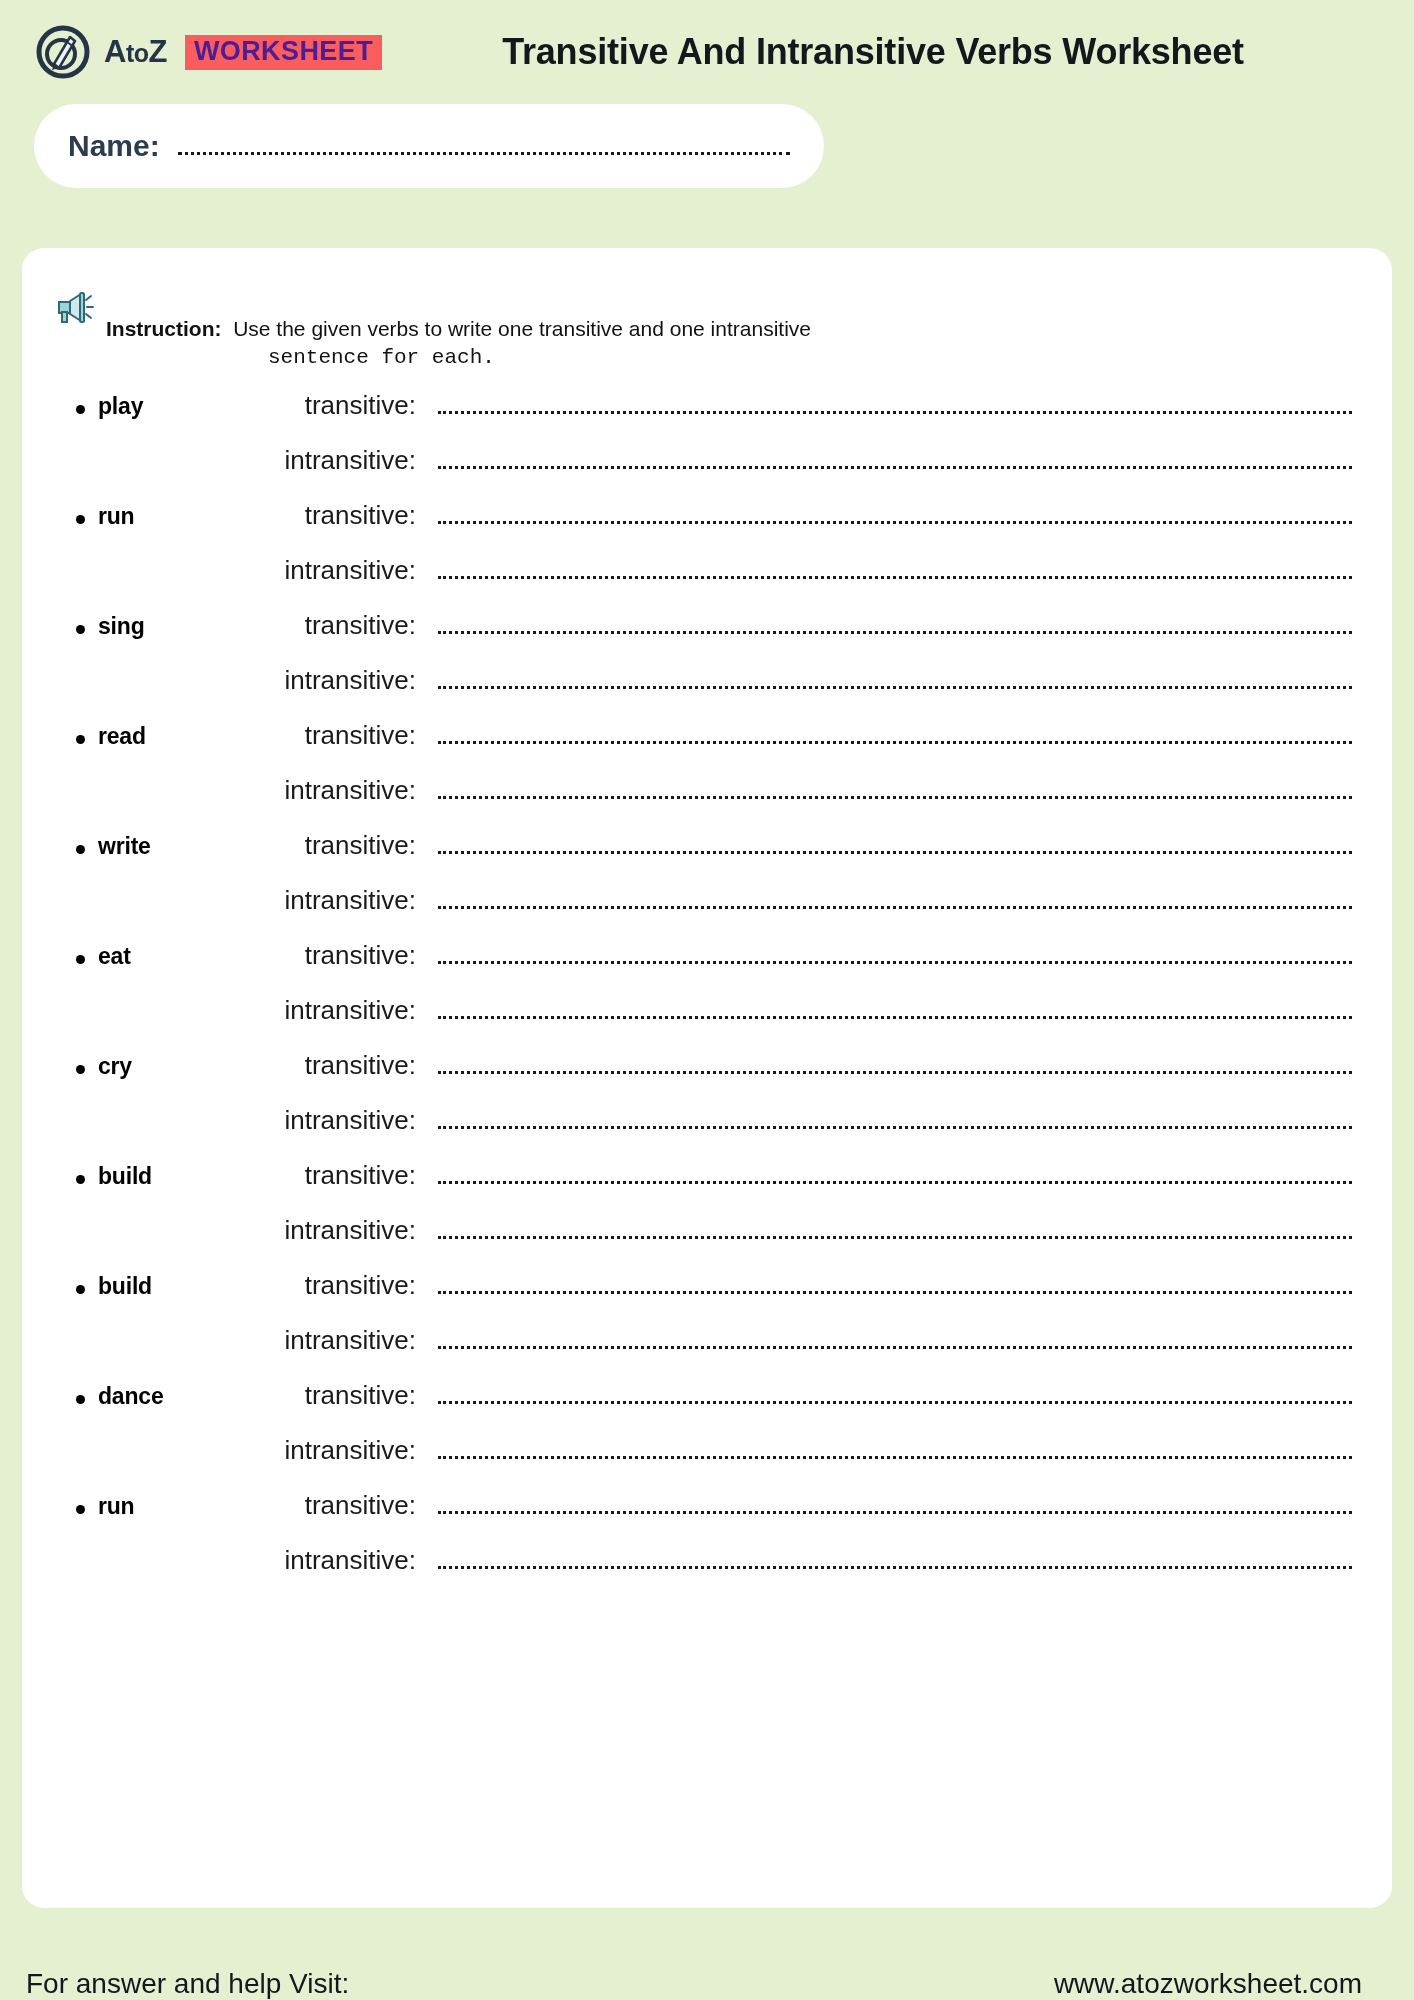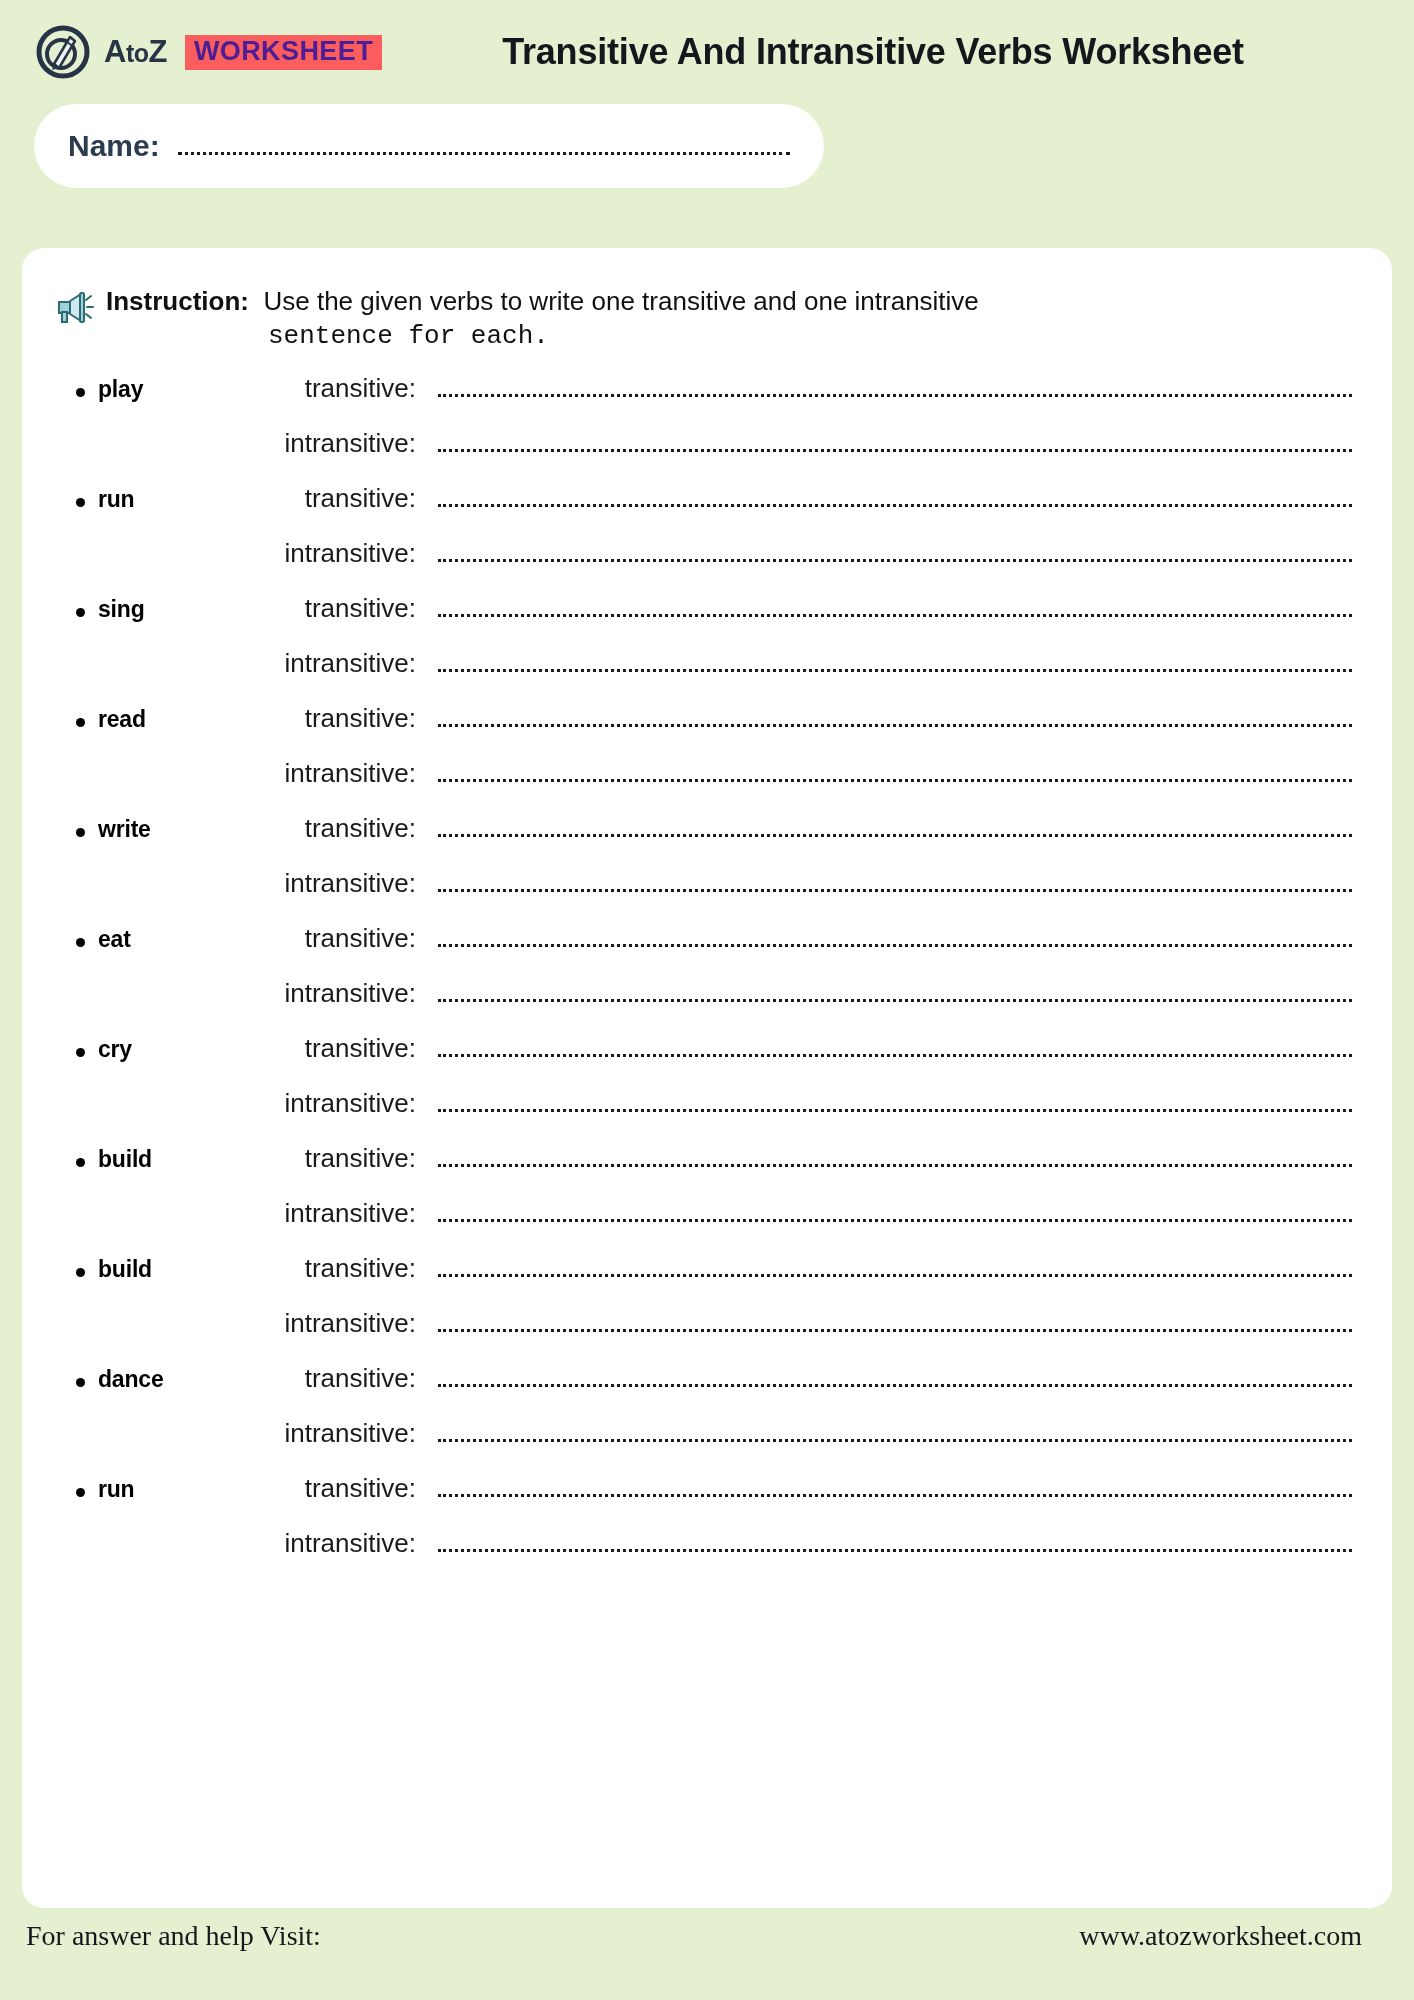--- a/index.html
+++ b/index.html
@@ -122,24 +122,25 @@
     display: flex;
     align-items: flex-start;
     gap: 10px;
     margin-bottom: 14px;
   }
   .megaphone-icon {
     flex: 0 0 auto;
     margin-top: 6px;
   }
   .instr-text {
-    font-size: 26px;
+    font-size: 21px;
     color: #111111;
     line-height: 1.36;
     padding-left: 2px;
+    margin-top: 31px;
   }
   .instr-text .lead {
     font-weight: bold;
   }
   .instr-body {
     display: inline;
   }
   .instr-line2 {
     display: block;
     padding-left: 162px;
@@ -207,24 +208,23 @@
   .row.sub .verb-cell { visibility: hidden; }
 
   
   .footer {
     position: absolute;
     left: 0;
     right: 0;
     bottom: 0;
     height: 92px;
     display: flex;
-    align-items: flex-start;
+    align-items: flex-end;
     padding: 12px 34px 0 26px;
     box-sizing: border-box;
-    font-family: Liberation Serif, serif;
   }
   .footer-left {
     font-size: 28px;
     color: #14181d;
     white-space: nowrap;
   }
   .footer-right {
     margin-left: auto;
     font-size: 28px;
     color: #14181d;

